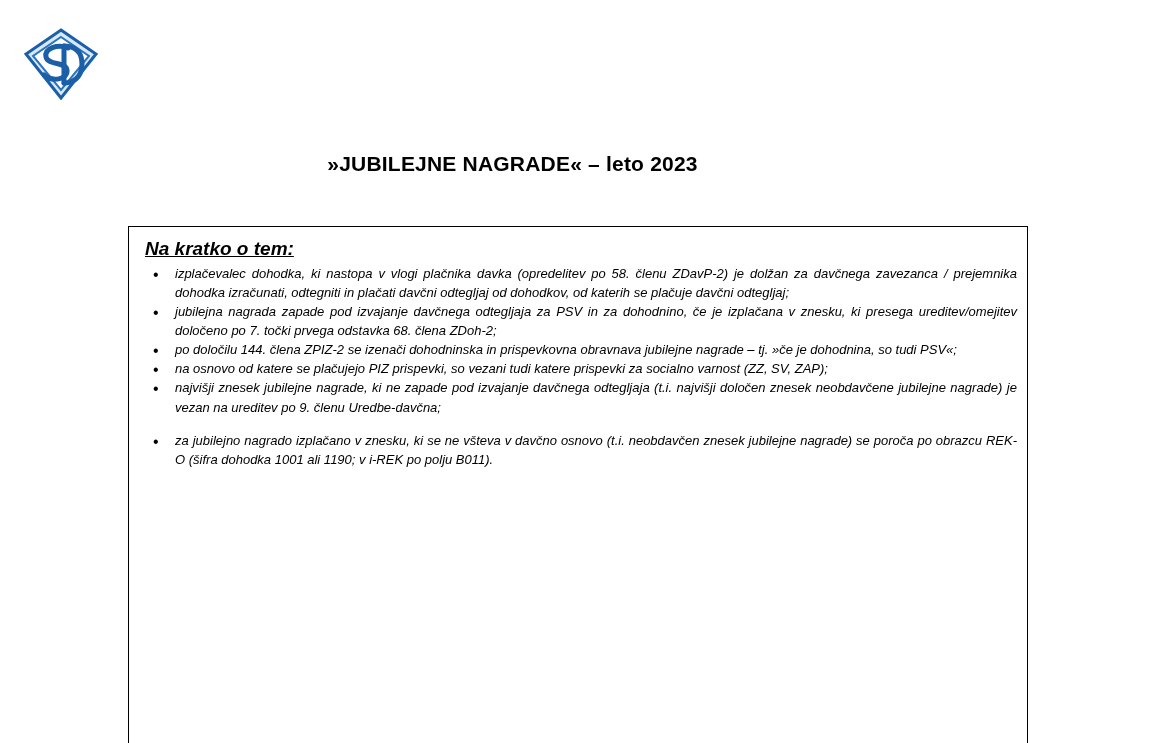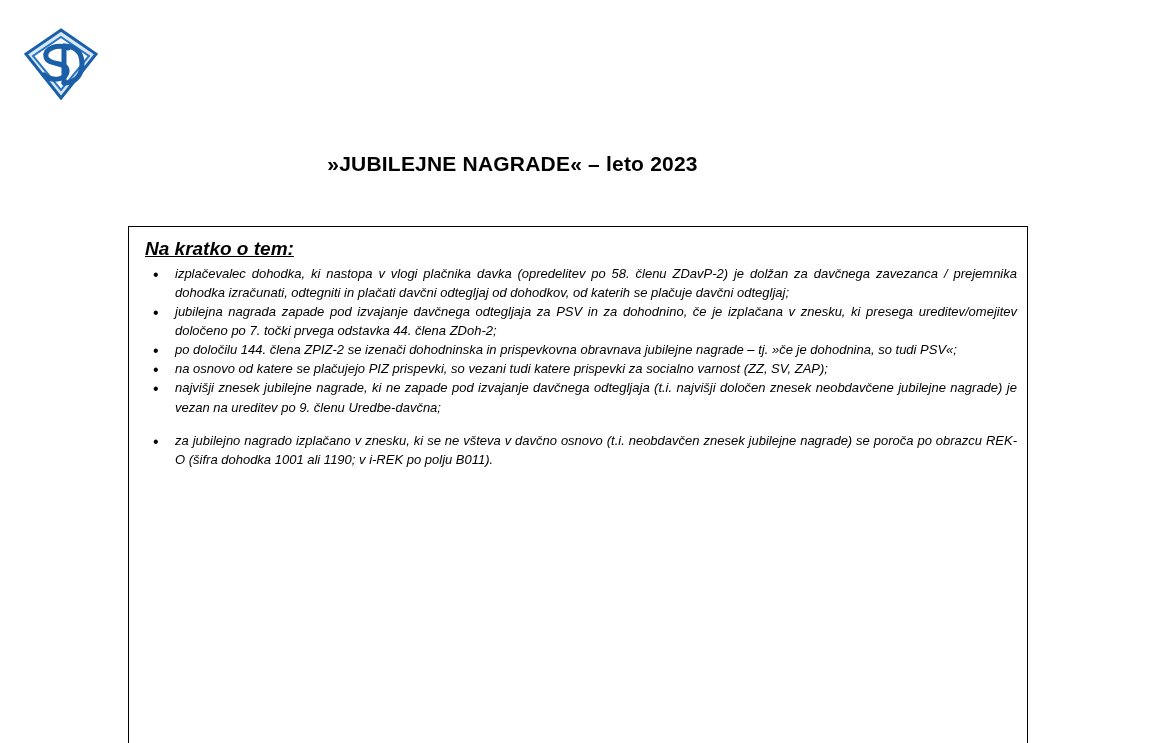--- a/index.html
+++ b/index.html
@@ -112,21 +112,21 @@
       <path d="M42 18 C58 18, 60 30, 60 36 C60 44, 56 55, 42 55" fill="none" stroke="#1a5fa8" stroke-width="5" stroke-linecap="round"></path>
     </svg>
   </div>
 
   <div class="doc-title">»JUBILEJNE NAGRADE« – leto 2023</div>
 
   <div class="content-box">
     <div class="box-heading">Na kratko o tem:</div>
     <ul class="bullets">
       <li>izplačevalec dohodka, ki nastopa v vlogi plačnika davka (opredelitev po 58. členu ZDavP-2) je dolžan za davčnega zavezanca / prejemnika dohodka izračunati, odtegniti in plačati davčni odtegljaj od dohodkov, od katerih se plačuje davčni odtegljaj;</li>
-      <li>jubilejna nagrada zapade pod izvajanje davčnega odtegljaja za PSV in za dohodnino, če je izplačana v znesku, ki presega ureditev/omejitev določeno po 7. točki prvega odstavka 44. člena ZDoh-2;</li>
+      <li>jubilejna nagrada zapade pod izvajanje davčnega odtegljaja za PSV in za dohodnino, če je izplačana v znesku, ki presega ureditev/omejitev določeno po 7. točki prvega odstavka 68. člena ZDoh-2;</li>
       <li>po določilu 144. člena ZPIZ-2 se izenači dohodninska in prispevkovna obravnava jubilejne nagrade  – tj. »če je dohodnina, so tudi PSV«;</li>
       <li>na osnovo od katere se plačujejo PIZ prispevki, so vezani tudi katere prispevki za socialno varnost (ZZ, SV, ZAP);</li>
       <li>najvišji znesek jubilejne nagrade, ki ne zapade pod izvajanje davčnega odtegljaja (t.i. najvišji določen znesek neobdavčene jubilejne nagrade) je vezan na ureditev po 9. členu Uredbe-davčna;</li>
       <li class="spaced-before">za jubilejno nagrado izplačano v znesku, ki se ne všteva v davčno osnovo (t.i. neobdavčen znesek jubilejne nagrade) se poroča po obrazcu REK-O (šifra dohodka 1001 ali 1190; v i-REK po polju B011).</li>
     </ul>
   </div>
 
 </div>
 
 </body></html>

